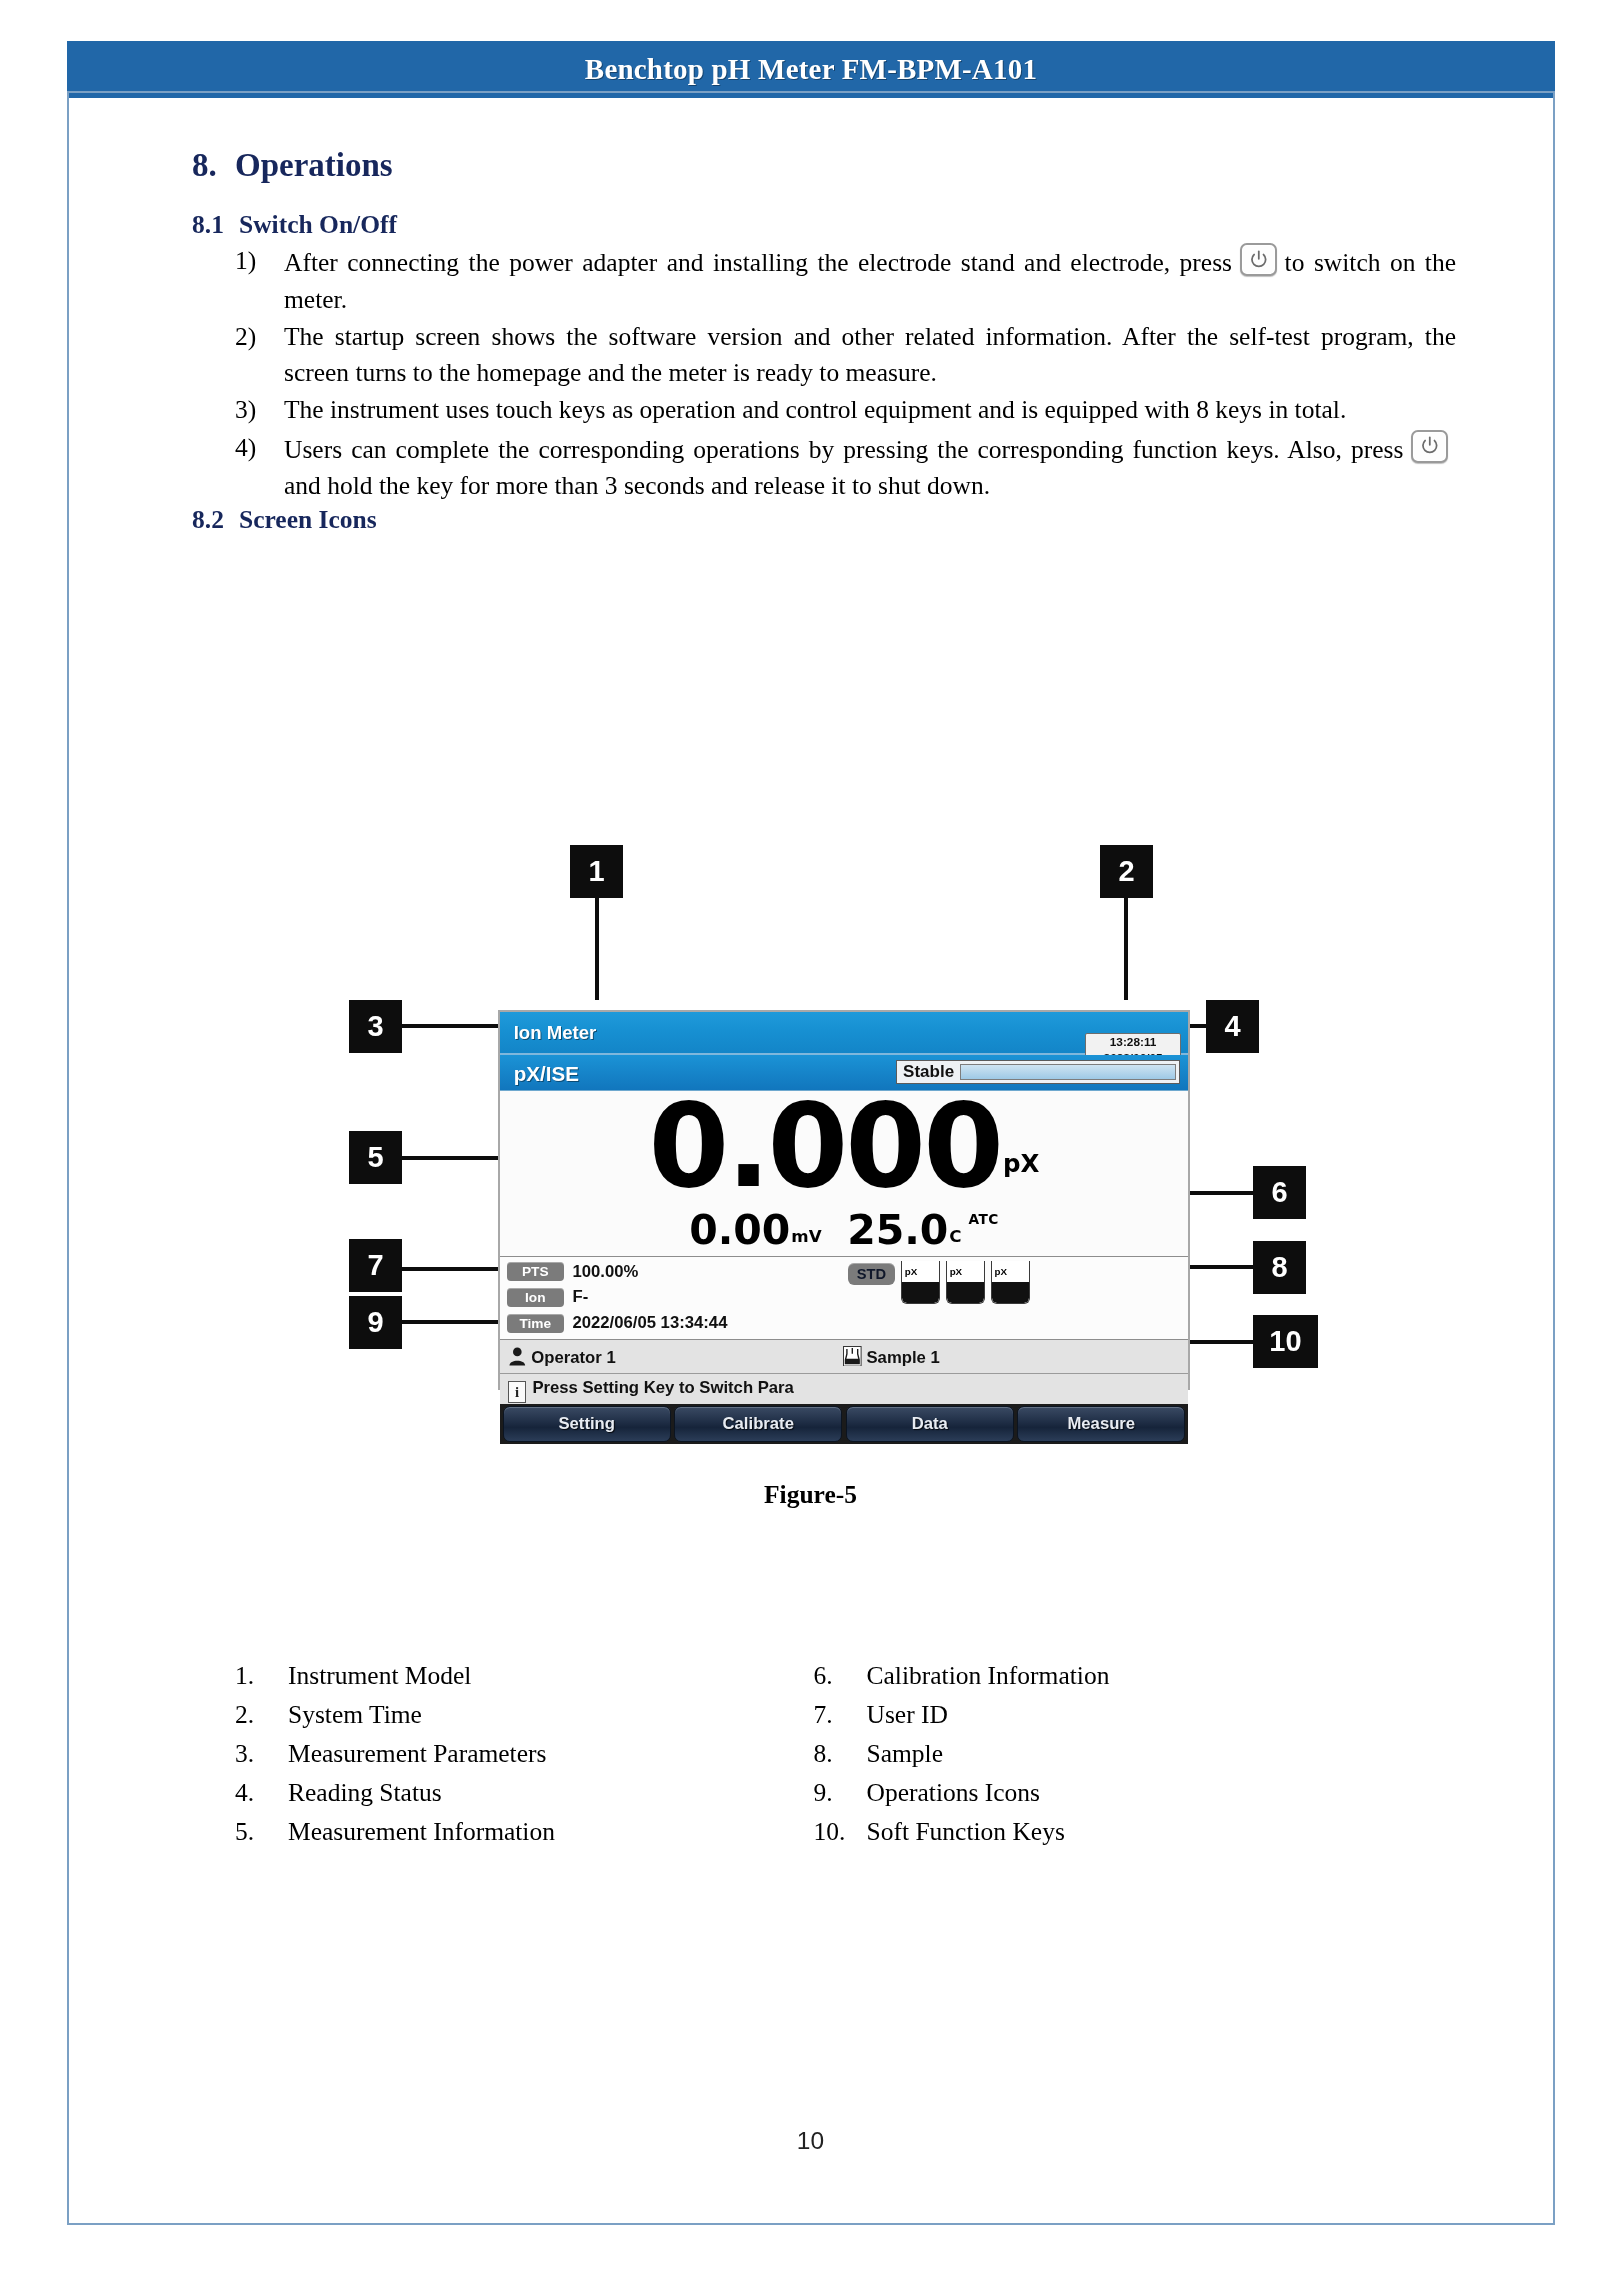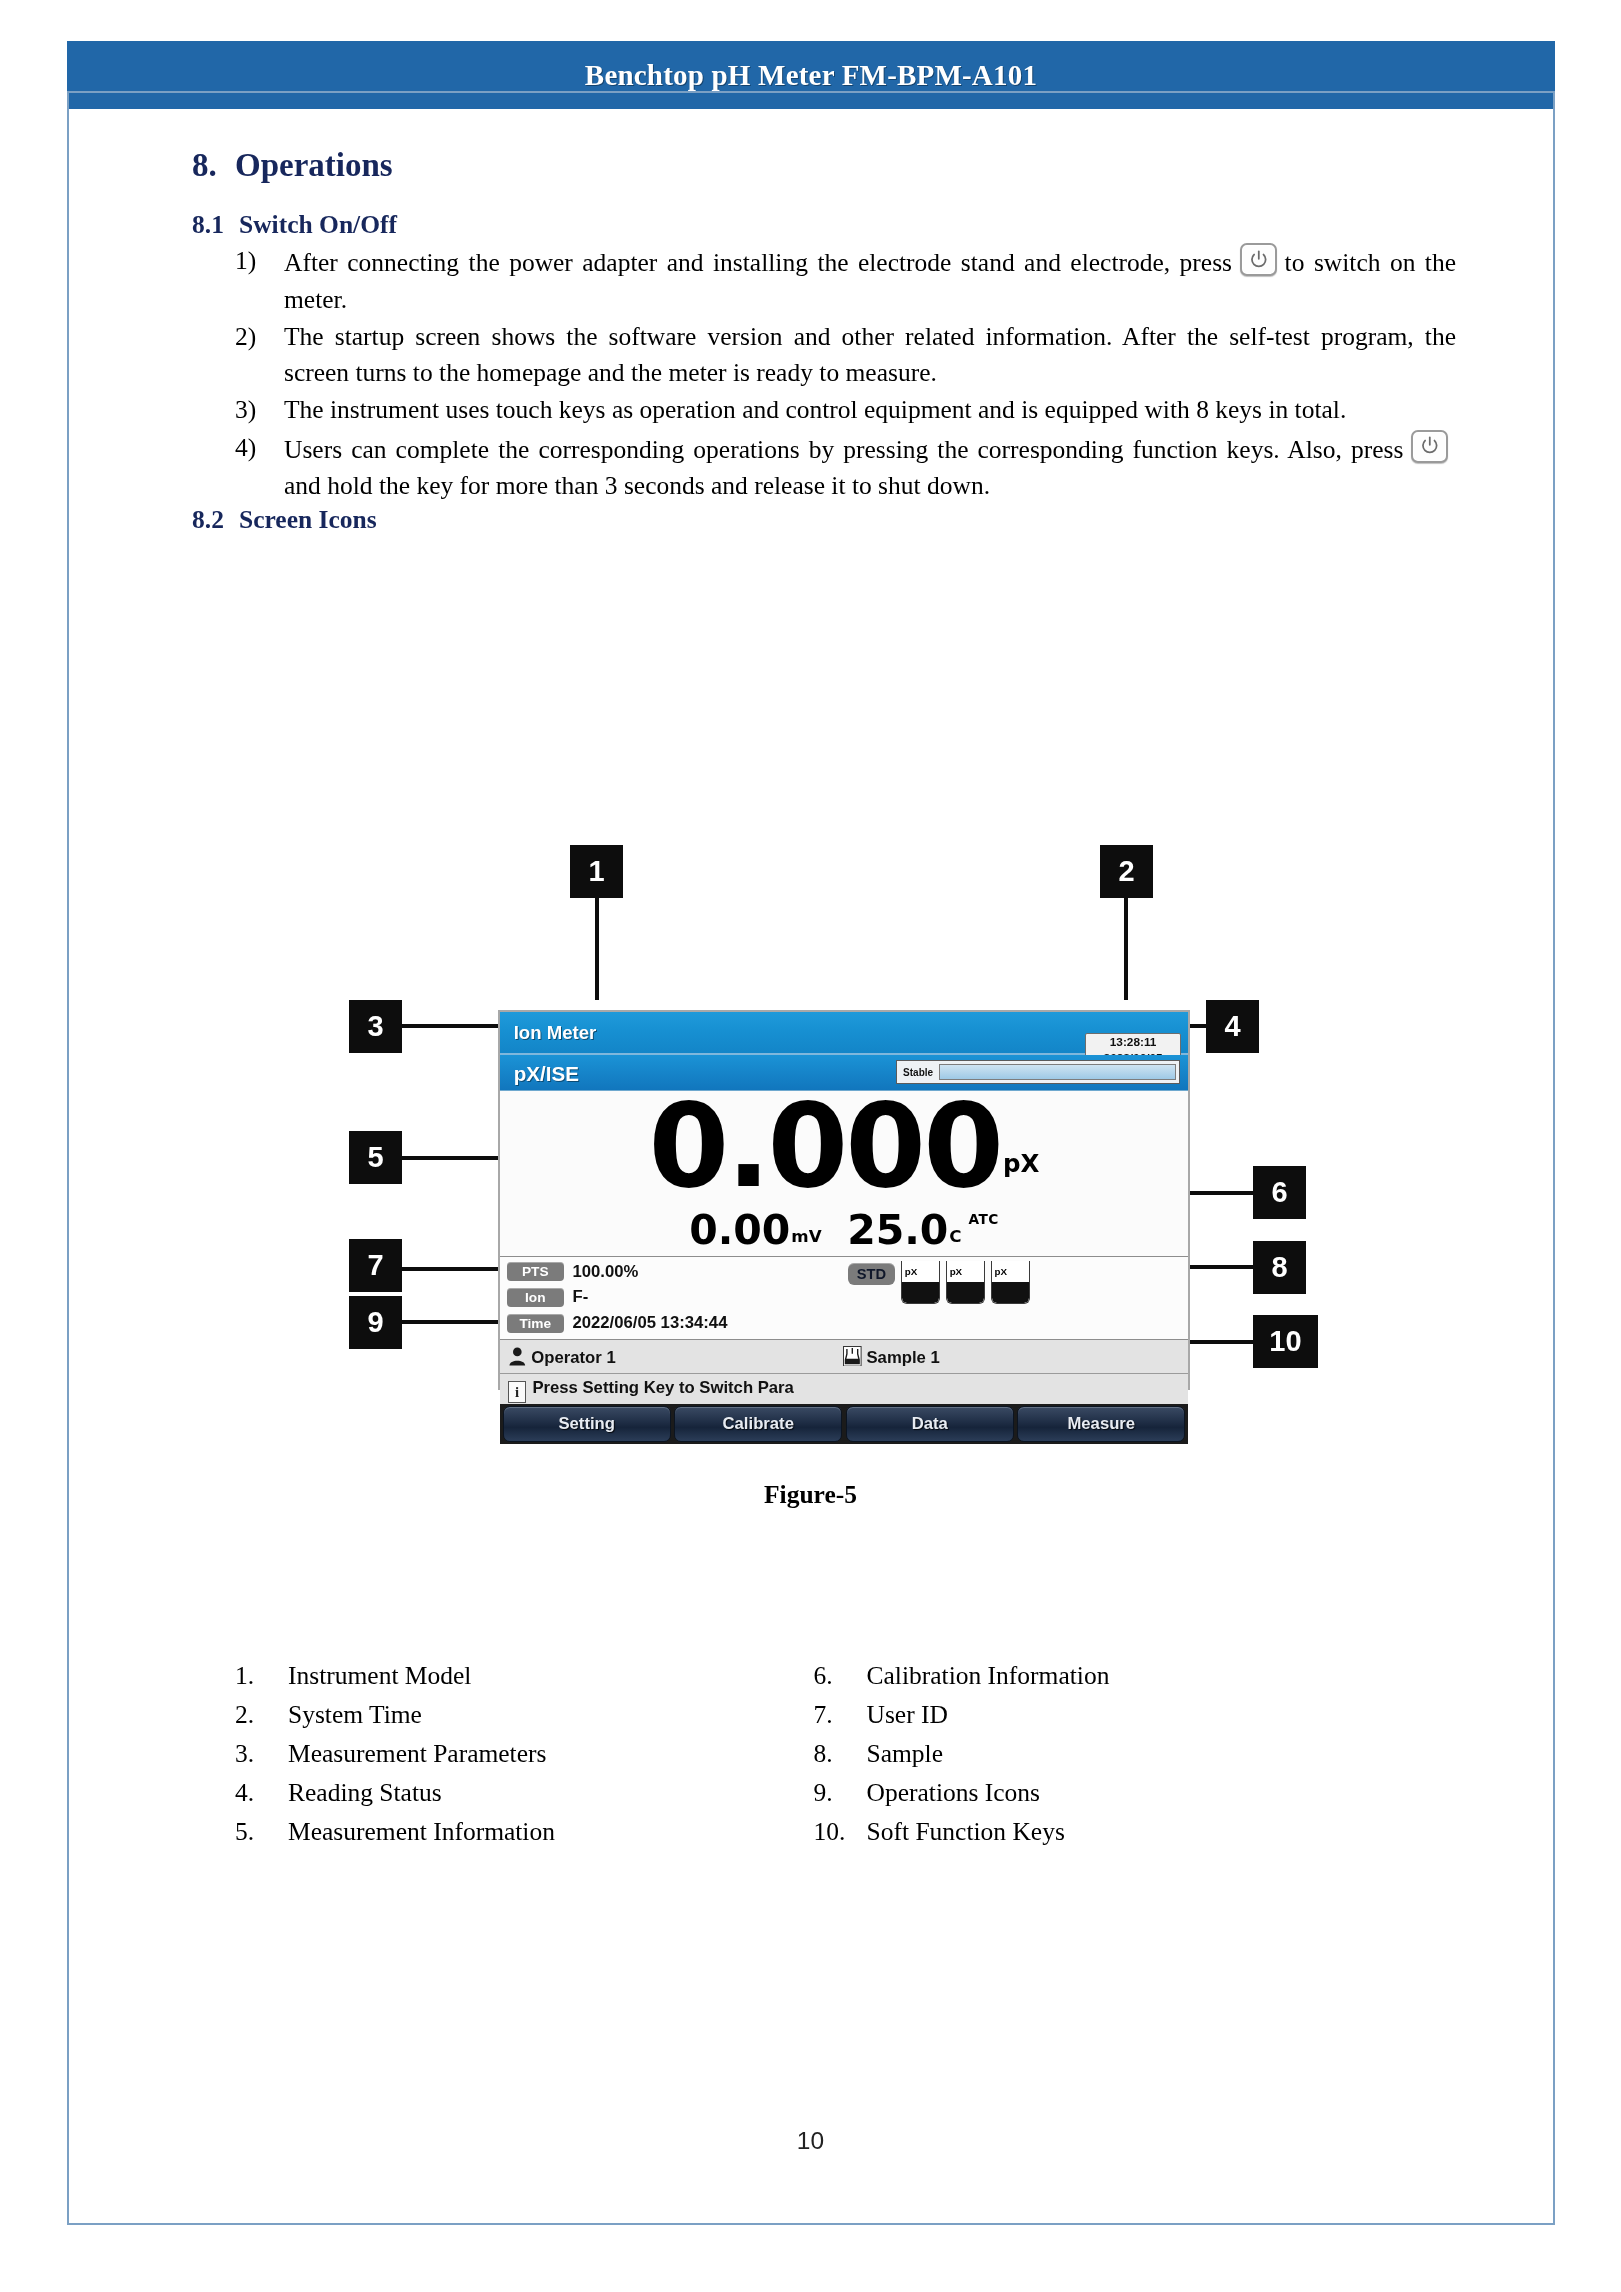--- a/index.html
+++ b/index.html
@@ -25,21 +25,21 @@
     border: 2px solid #7ba0c4;
     box-sizing: border-box;
   }
 
   
   #header-band {
     position: absolute;
     left: 67px;
     top: 41px;
     width: 1488px;
-    height: 68px;
+    height: 57px;
     background: #2167a8;
     display: flex;
     align-items: center;
     justify-content: center;
   }
   #header-title {
     color: #ffffff;
     font-family: "Liberation Serif", serif;
     font-weight: bold;
     font-size: 29px;
@@ -190,21 +190,21 @@
     top: 4.9px;
     width: 284px;
     height: 24.5px;
     background: #eef2f5;
     border: 1px solid #5b5b5b;
     display: flex;
     align-items: center;
     box-sizing: border-box;
   }
   .statuswrap .stat-label {
-    font-size: 10px;
+    font-size: 17px;
     font-weight: bold;
     color: #111;
     padding: 0 5.9px;
   }
   .statuswrap .stat-bar {
     flex: 1;
     height: 16.7px;
     margin-right: 2.9px;
     background: linear-gradient(180deg,#cfe4f2 0%, #9ec9e6 100%);
     border: 1px solid #7d7d7d;

